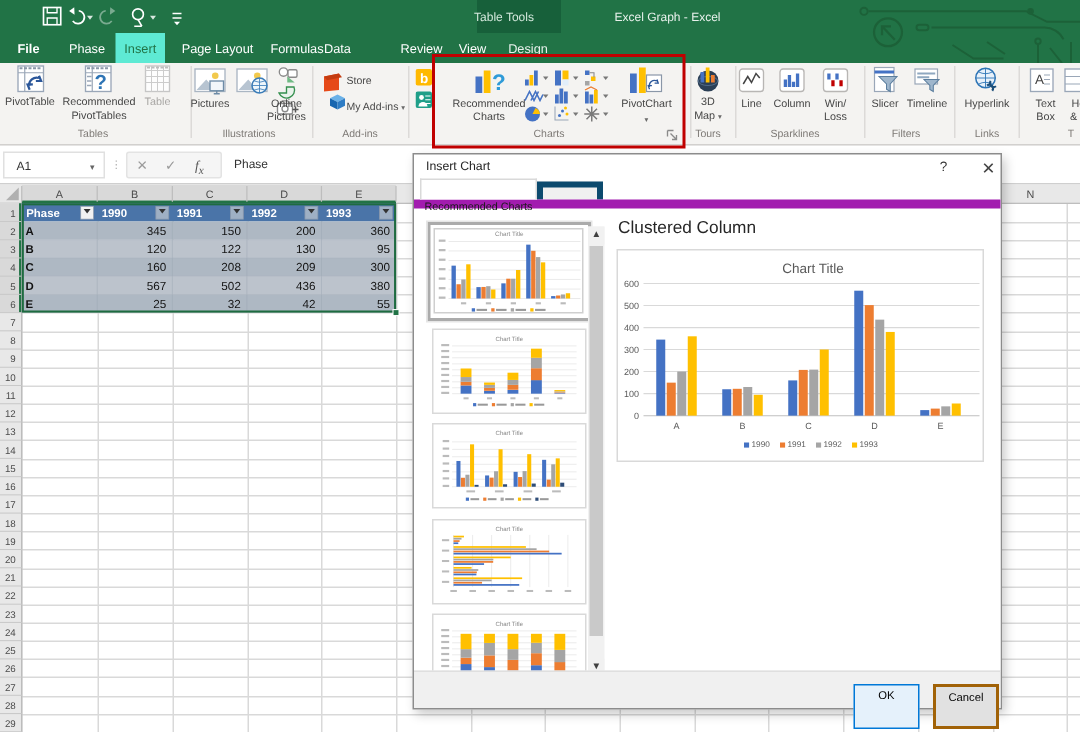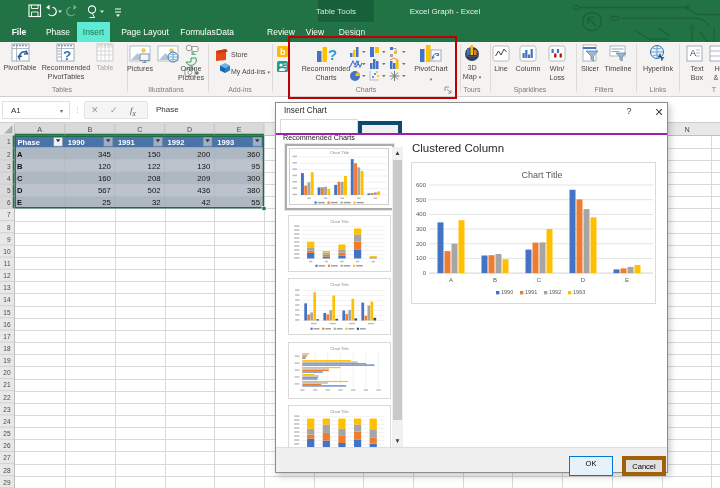--- a/index.html
+++ b/index.html
@@ -25,25 +25,25 @@
 #fx-box{position:absolute;left:84px;top:3px;width:64px;height:18px;background:#f5f5f5;border:1px solid #e3e3e3;border-radius:2px;}
 #fcontent{position:absolute;left:156px;top:3px;font-size:8px;color:#333;padding-top:4px;}
 
 #dlg{position:absolute;left:275px;top:102px;width:393px;height:371px;background:#fff;border:1px solid #8c8c8c;box-shadow:2px 3px 7px rgba(0,0,0,0.22);}
 #dlg-title{position:absolute;left:8px;top:3px;font-size:8.2px;color:#262626;}
 .dlg-btn{position:absolute;top:0px;width:26px;height:16px;text-align:center;font-size:9px;color:#333;padding-top:3px;}
 #dtabs{position:absolute;left:0;top:16px;width:100%;height:14px;}
 .dtab{position:absolute;top:0;height:14px;font-size:7.2px;text-align:center;padding-top:13px;white-space:nowrap;}
 #dtab1{left:4px;width:78px;background:#fff;border:1px solid #d9d9d9;border-bottom:none;color:#1a1a1a;z-index:2;}
 #dtab2{left:82px;width:44px;background:#f0f0f0;border:4px solid #0c4a6e;color:#333;height:12px;top:2px;}
-#dcontent{position:absolute;left:0;top:30px;width:391px;height:314px;border-top:2px solid #a21caf;background:#fff;}
+#dcontent{position:absolute;left:0;top:30px;width:391px;height:314px;border-top:6px solid #a21caf;background:#fff;}
 #dfooter{position:absolute;left:0;top:344px;width:391px;height:25px;background:#f0f0f0;border-top:1px solid #dfdfdf;}
-.wbtn{position:absolute;top:8px;width:44px;height:20px;font-size:7.5px;text-align:center;padding-top:2px;background:#e1e1e1;}
+.wbtn{position:absolute;top:8px;width:44px;height:30px;font-size:7.5px;text-align:center;padding-top:2px;background:#e1e1e1;}
 #btn-ok{left:293px;border:1px solid #0078d7;background:#e5f1fb;}
-#btn-cancel{left:346px;border:4px solid #a16207;}
+#btn-cancel{left:346px;border:2px solid #a16207;}
 .card{position:absolute;left:12px;width:103px;background:#fff;border:1px solid #d9d9d9;}
 #card1{border:2px solid #ababab;outline:1px solid #e6e6e6;}
 
 #sbar{position:absolute;left:116px;top:12px;width:11px;height:300px;background:#f1f1f1;}
 .sarrow{position:absolute;left:0;width:11px;height:12px;background:#f1f1f1;color:#404040;font-size:6.5px;text-align:center;line-height:12px;}
 #sthumb{position:absolute;left:1px;top:13px;width:9px;height:260px;background:#c9c9c9;}
 
 #dlg-head{position:absolute;left:136px;top:7px;font-size:11.5px;color:#262626;}
 #bigchart{position:absolute;left:135px;top:27px;width:245px;height:142px;border:1px solid #d9d9d9;background:#fff;}
 #ddesc{position:absolute;left:136px;top:173px;width:262px;font-size:7.2px;color:#262626;line-height:8px;letter-spacing:-0.05px;}

